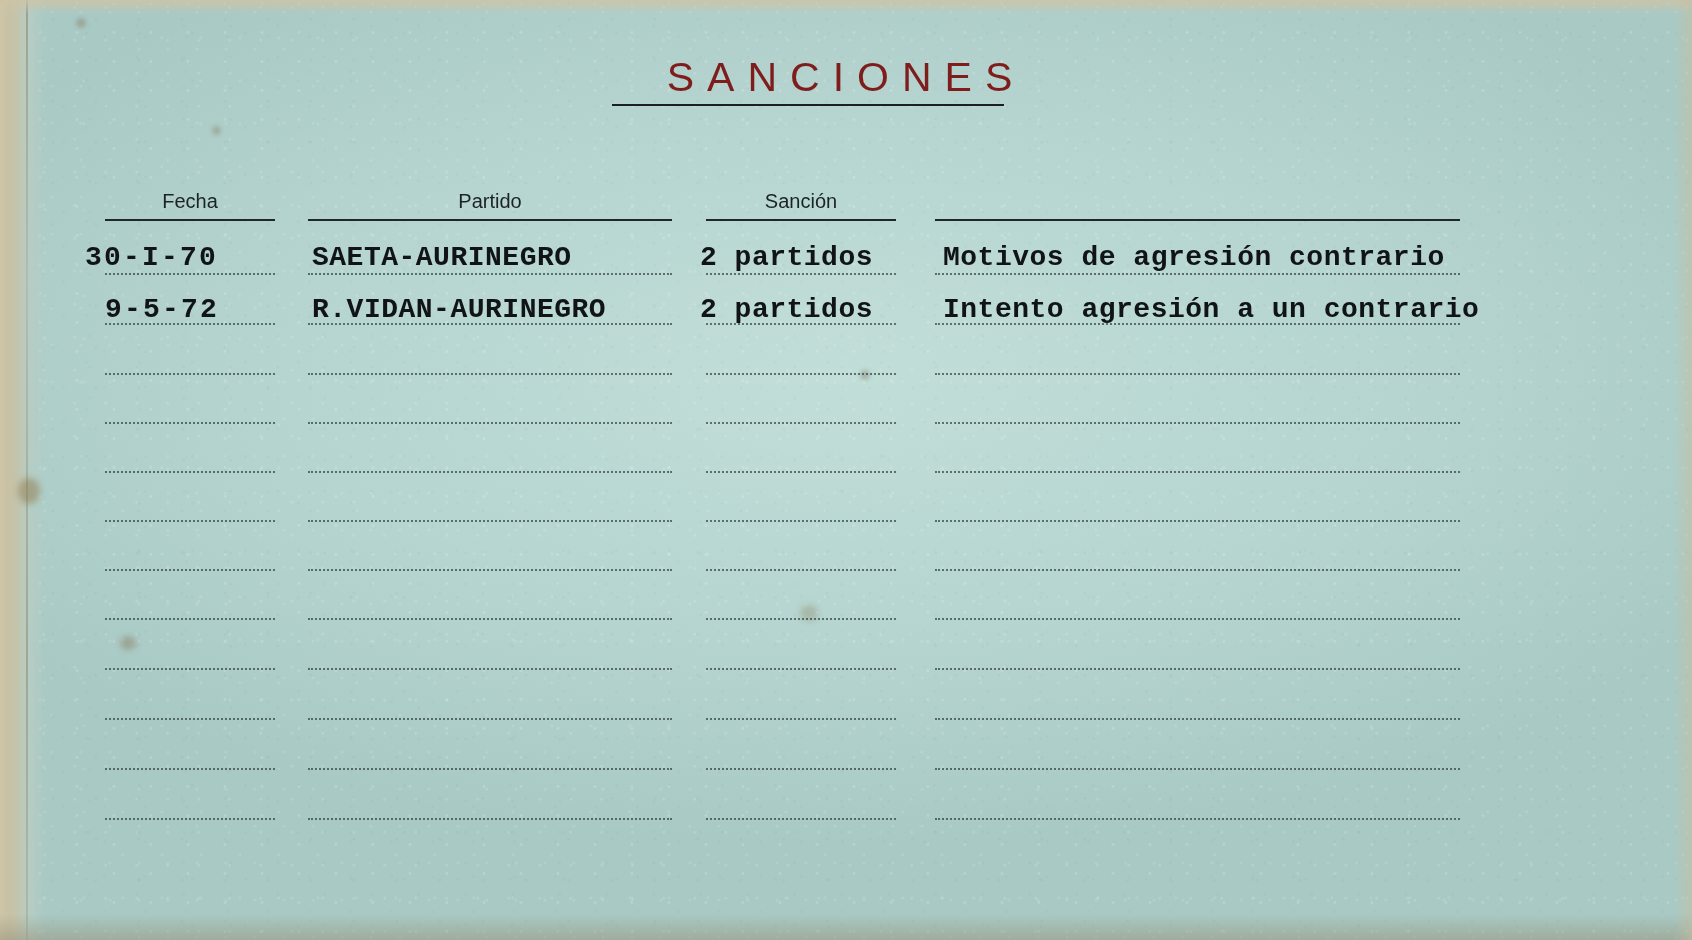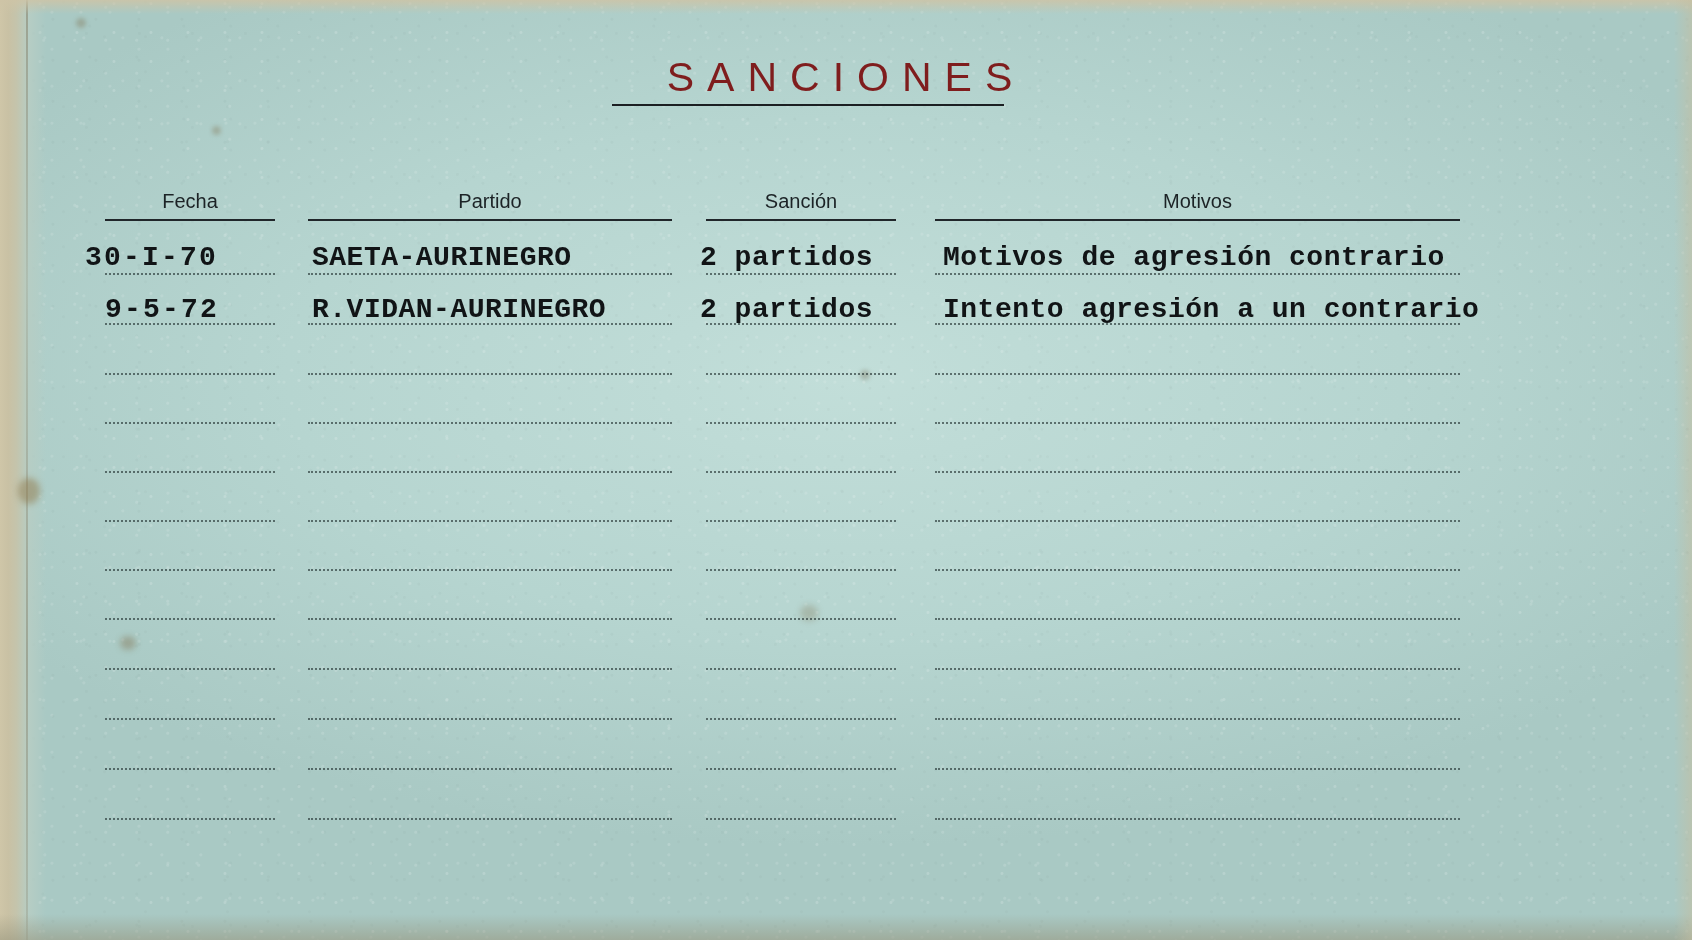--- a/index.html
+++ b/index.html
@@ -154,21 +154,20 @@
   <div class="stain" style="left:860px; top:370px; width:10px; height:10px; background:rgba(100,85,55,.30); filter:blur(2px);"></div>
 
   <div class="title">SANCIONES</div>
   <div class="title-underline"></div>
 
   <div class="table">
 
     <div class="col-head" style="left:105px; top:172px; width:170px;">Fecha</div>
     <div class="col-head" style="left:308px; top:172px; width:364px;">Partido</div>
     <div class="col-head" style="left:706px; top:172px; width:190px;">Sanción</div>
-    <div class="col-head" style="left:935px; top:172px; width:525px;">Motivos</div>
 
     <div class="head-rule" style="left:105px; top:201px; width:170px;"></div>
     <div class="head-rule" style="left:308px; top:201px; width:364px;"></div>
     <div class="head-rule" style="left:706px; top:201px; width:190px;"></div>
     <div class="head-rule" style="left:935px; top:201px; width:525px;"></div>
 
     <div class="rule" style="left:105px; top:255px; width:170px;"></div>
     <div class="rule" style="left:308px; top:255px; width:364px;"></div>
     <div class="rule" style="left:706px; top:255px; width:190px;"></div>
     <div class="rule" style="left:935px; top:255px; width:525px;"></div>

